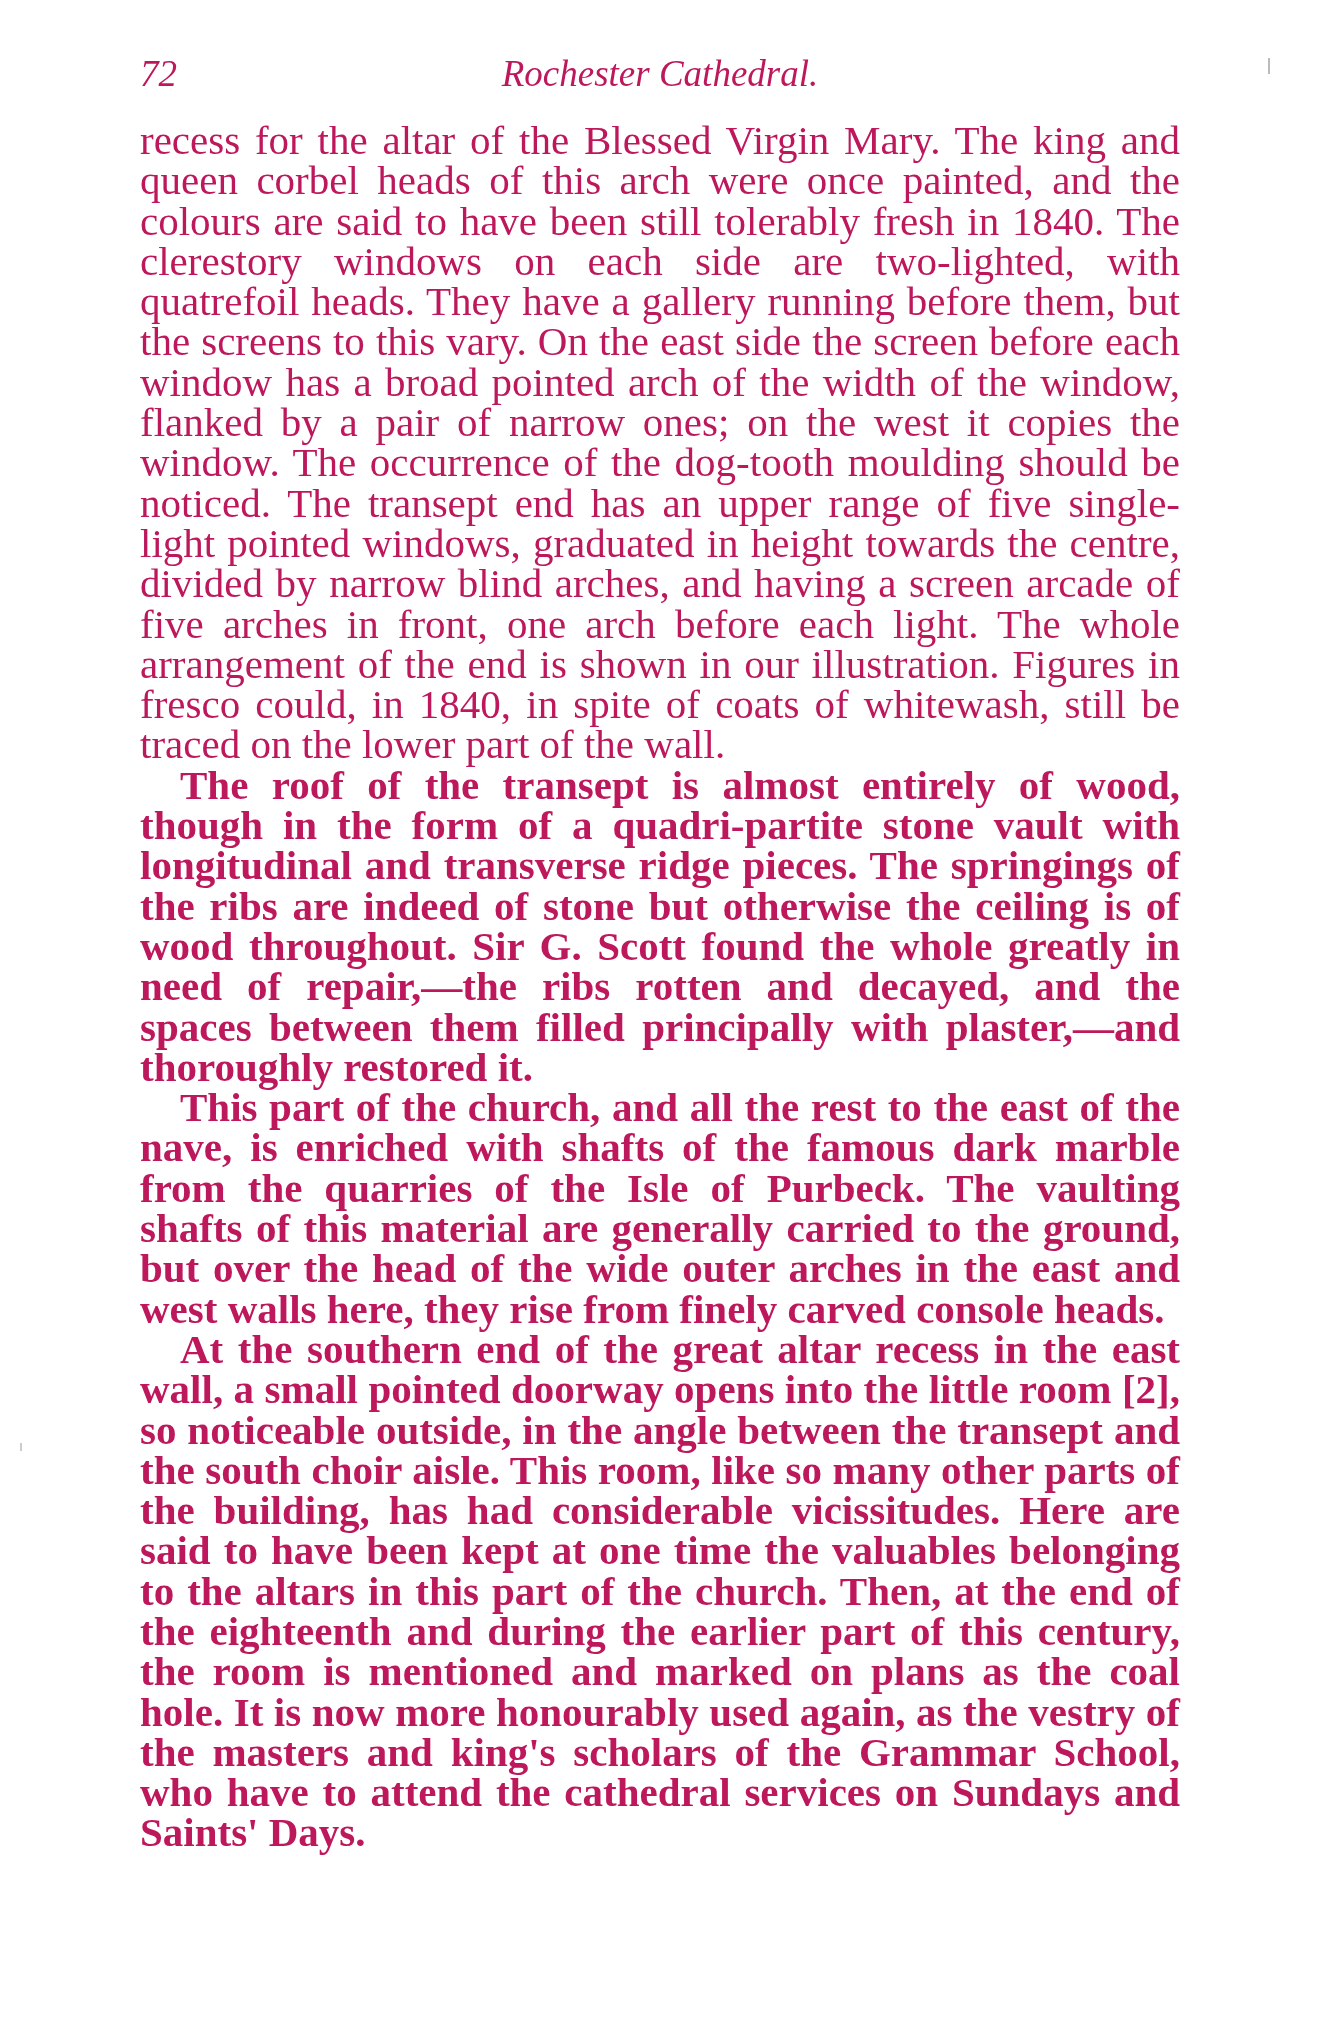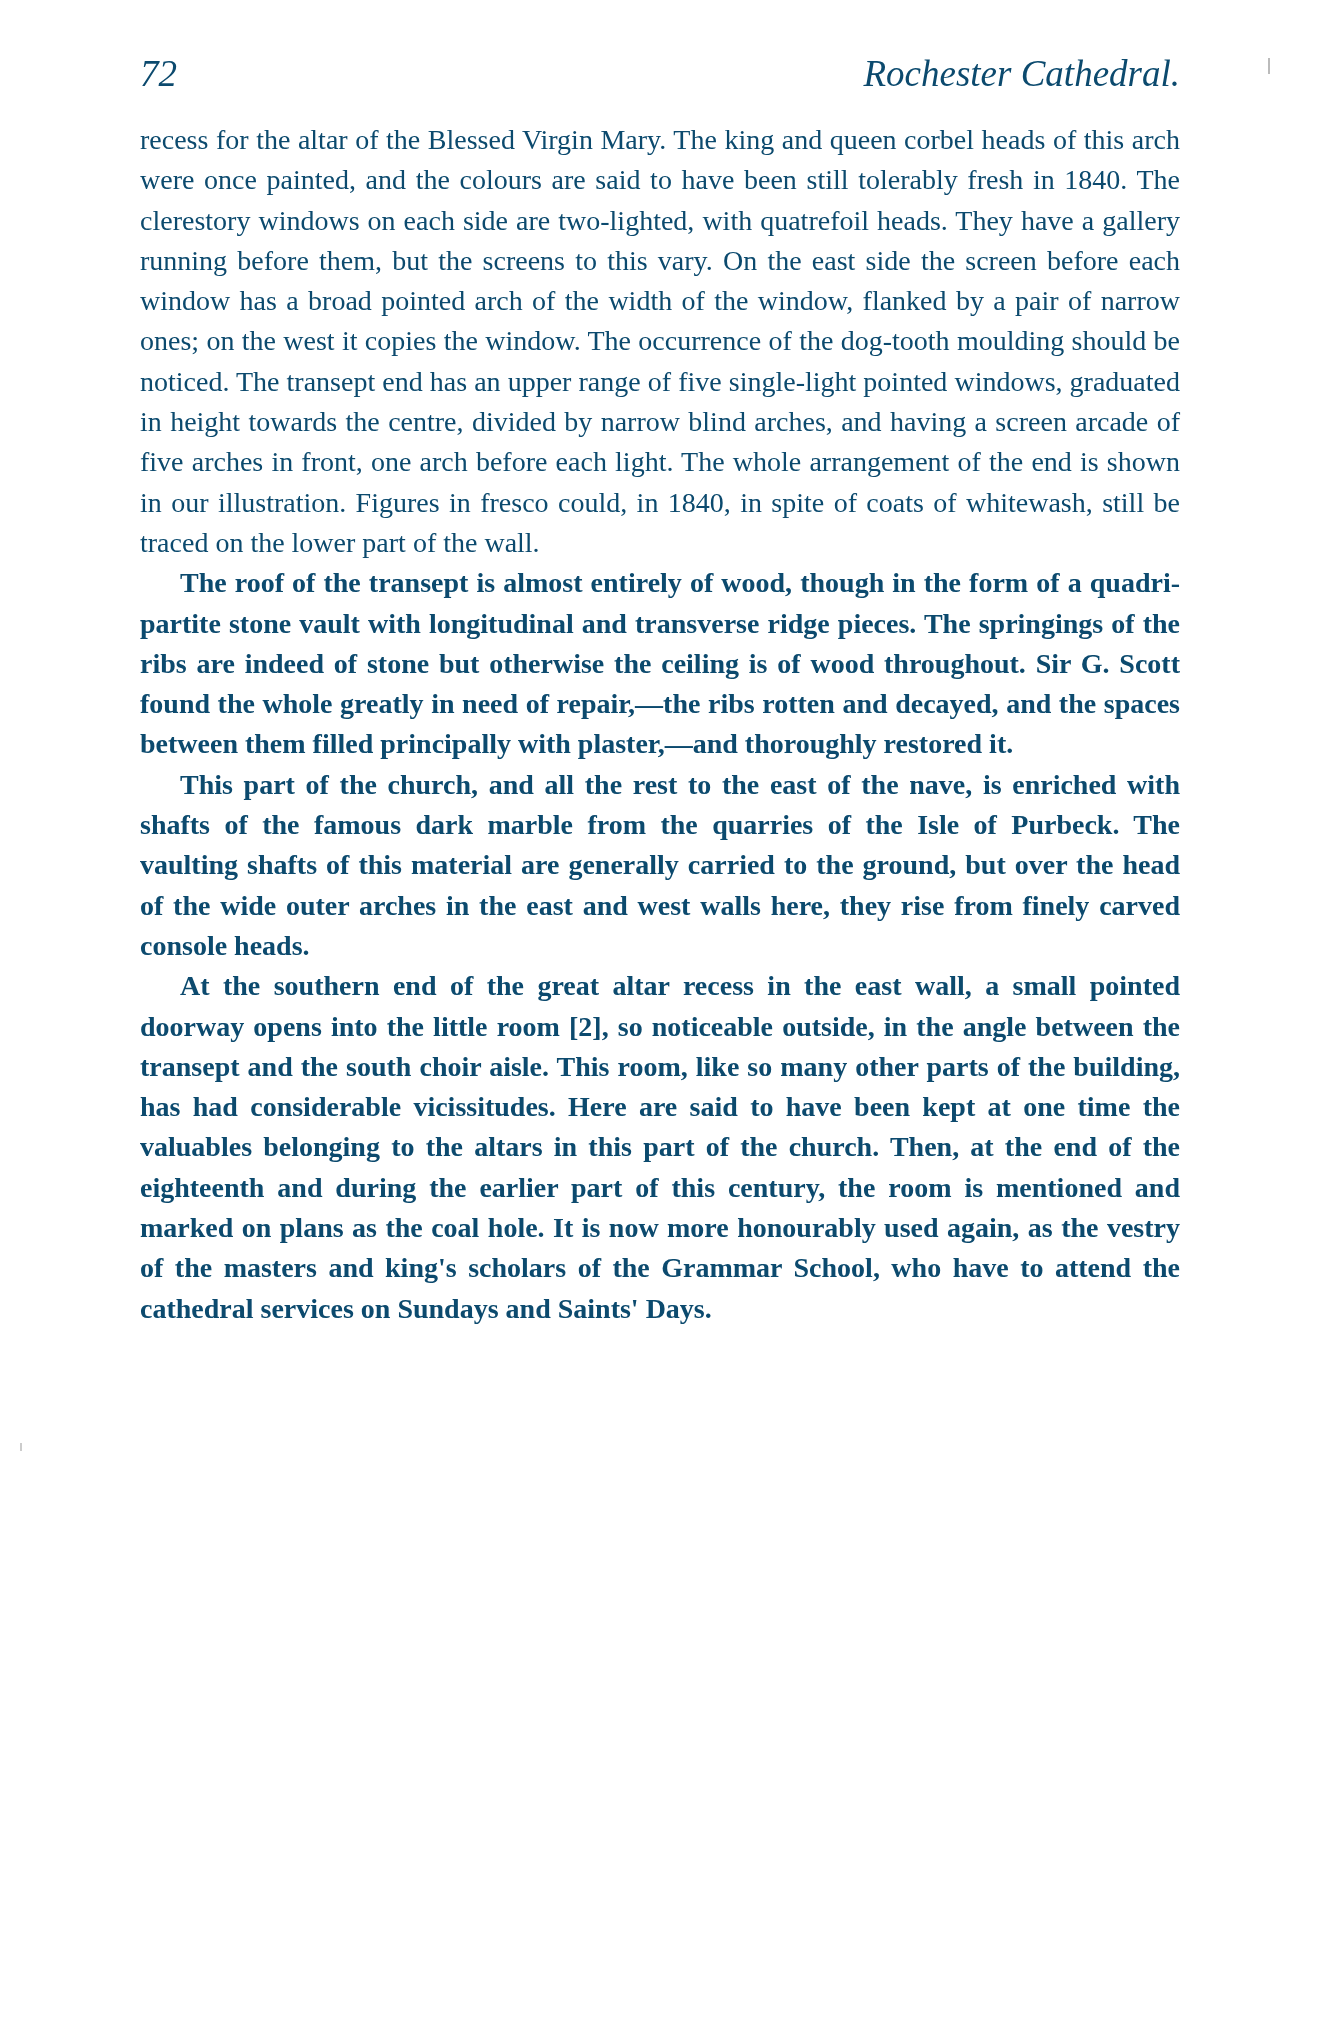--- a/index.html
+++ b/index.html
@@ -1,22 +1,22 @@
 <!DOCTYPE html>
 <html><head>
 <meta charset="utf-8">
 <style>
   html, body { margin: 0; padding: 0; background: #ffffff; }
   body { width: 1319px; height: 2037px; position: relative; overflow: hidden; }
-  .page { position: absolute; left: 0; top: 0; width: 1319px; height: 2037px; background: #ffffff; color: #0c4a6e; font-family: "Liberation Serif", "DejaVu Serif", serif; }
+  .page { position: absolute; left: 0; top: 0; width: 1319px; height: 2037px; background: #ffffff; color: #be185d; font-family: "Liberation Serif", "DejaVu Serif", serif; }
   .running-head { position: absolute; top: 52px; left: 140px; width: 1040px; height: 50px; }
   .page-number { position: absolute; left: 0; top: 0; font-size: 37px; font-style: italic; }
-  .running-title { position: absolute; left: 0; right: 0; top: 0; text-align: right; font-size: 37px; font-style: italic; }
+  .running-title { position: absolute; left: 0; right: 0; top: 0; text-align: center; font-size: 37px; font-style: italic; }
   .corner-mark { position: absolute; top: 58px; left: 1268px; width: 2px; height: 16px; background: #bbb; }
-  .body-text { position: absolute; top: 120px; left: 140px; width: 1040px; font-size: 28px; line-height: 40.3px; text-align: justify; }
+  .body-text { position: absolute; top: 120px; left: 140px; width: 1040px; font-size: 41px; line-height: 40.3px; text-align: justify; }
   .para { margin: 0; }
   .para.indent { text-indent: 40px; font-weight: bold; }
   .margin-mark { position: absolute; left: 20px; top: 1443px; width: 2px; height: 8px; background: #ccc; }
 </style>
 </head>
 <body>
 
 <div class="page">
   <div class="running-head">
     <span class="page-number">72</span>

